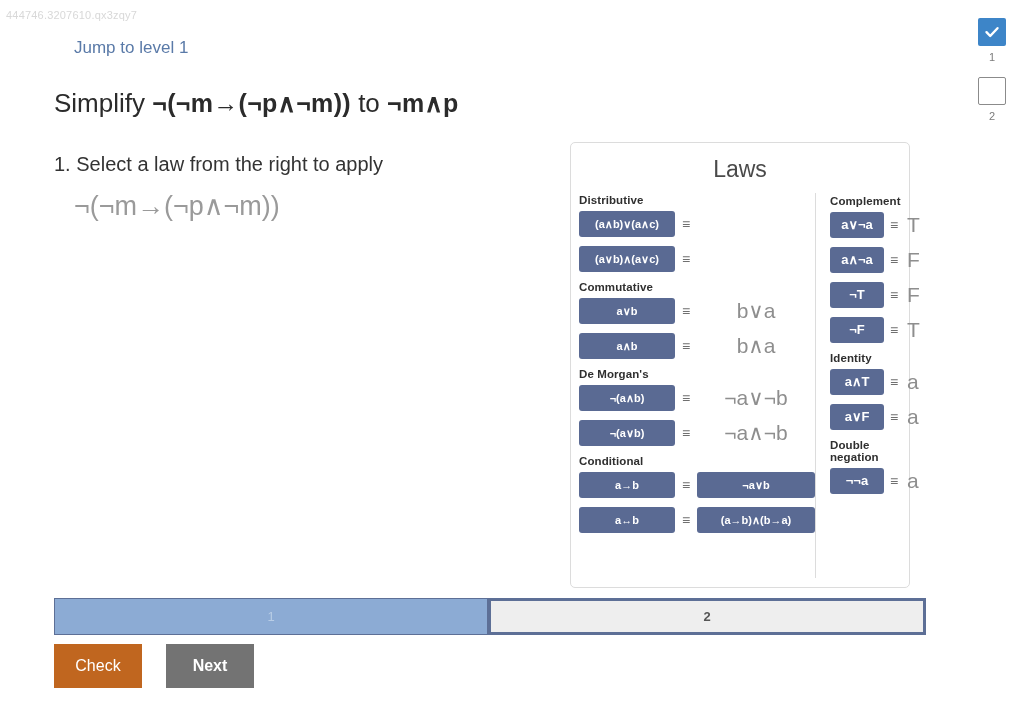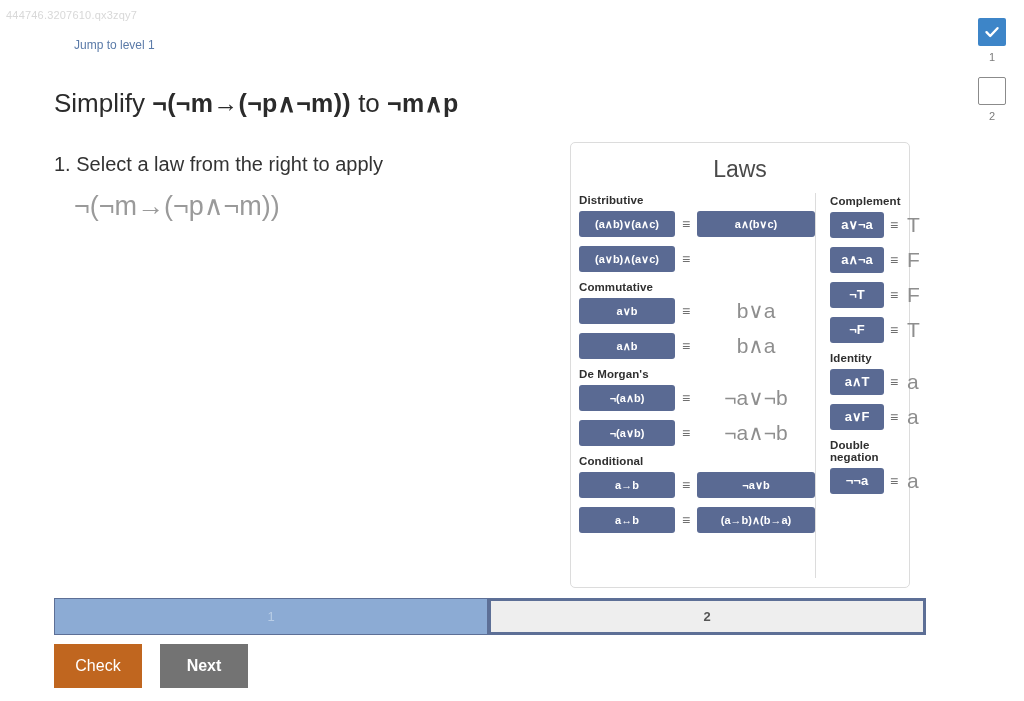--- a/index.html
+++ b/index.html
@@ -12,21 +12,21 @@
   #root { position: relative; width: 1024px; height: 701px; }
 
   .watermark {
     position: absolute; left: 6px; top: 9px;
     font-size: 11px; color: #d8d8d8; letter-spacing: 0.2px;
     white-space: nowrap;
   }
 
   .jump-link {
     position: absolute; left: 74px; top: 38px;
-    font-size: 12px; color: #5a7aa8;
+    font-size: 17px; color: #5a7aa8;
     cursor: pointer;
   }
 
   
   .steps { position: absolute; right: 10px; top: 18px; width: 44px; }
   .step { display: flex; flex-direction: column; align-items: center; margin-bottom: 14px; }
   .chk {
     width: 28px; height: 28px; box-sizing: border-box;
     border-radius: 2px; display: flex; align-items: center; justify-content: center;
   }
@@ -108,21 +108,21 @@
   .tab.t1 {
     width: 434px; background: #8cabd4; color: #b9cde6;
     border: 1px solid #5d6f96;
   }
   .tab.t2 {
     width: 438px; background: #eeeeee; color: #555555;
     border: 3px solid #5d6f96; line-height: 31px; font-weight: bold;
   }
 
   
-  .actions { position: absolute; left: 54px; top: 644px; display: flex; gap: 18px; }
+  .actions { position: absolute; left: 54px; top: 644px; display: flex; gap: 24px; }
   .act-btn {
     width: 88px; height: 44px; border: none; color: #ffffff;
     font-size: 16px; cursor: pointer;
     font-family: "Liberation Sans", sans-serif;
   }
   .act-btn.check { background: #c0661f; }
   .act-btn.next { background: #737373; font-weight: bold; }
 </style>
 </head>
 <body>
@@ -159,21 +159,20 @@
   <div class="work-expr">¬(¬m→(¬p∧¬m))</div>
 
   <div class="laws-panel">
     <div class="laws-title">Laws</div>
     <div class="laws-cols">
       <div class="col-left" id="laws-col-left">
           <div class="sec-head">Distributive</div>
           <div class="law-row">
             <button class="law-btn lhs">(a∧b)∨(a∧c)</button>
             <span class="equiv">≡</span>
-            <button class="law-btn rhs">a∧(b∨c)</button>
           </div>
           <div class="law-row">
             <button class="law-btn lhs">(a∨b)∧(a∨c)</button>
             <span class="equiv">≡</span>
           </div>
           <div class="sec-head">Commutative</div>
           <div class="law-row">
             <button class="law-btn lhs">a∨b</button>
             <span class="equiv">≡</span>
             <span class="plain-rhs">b∨a</span>

